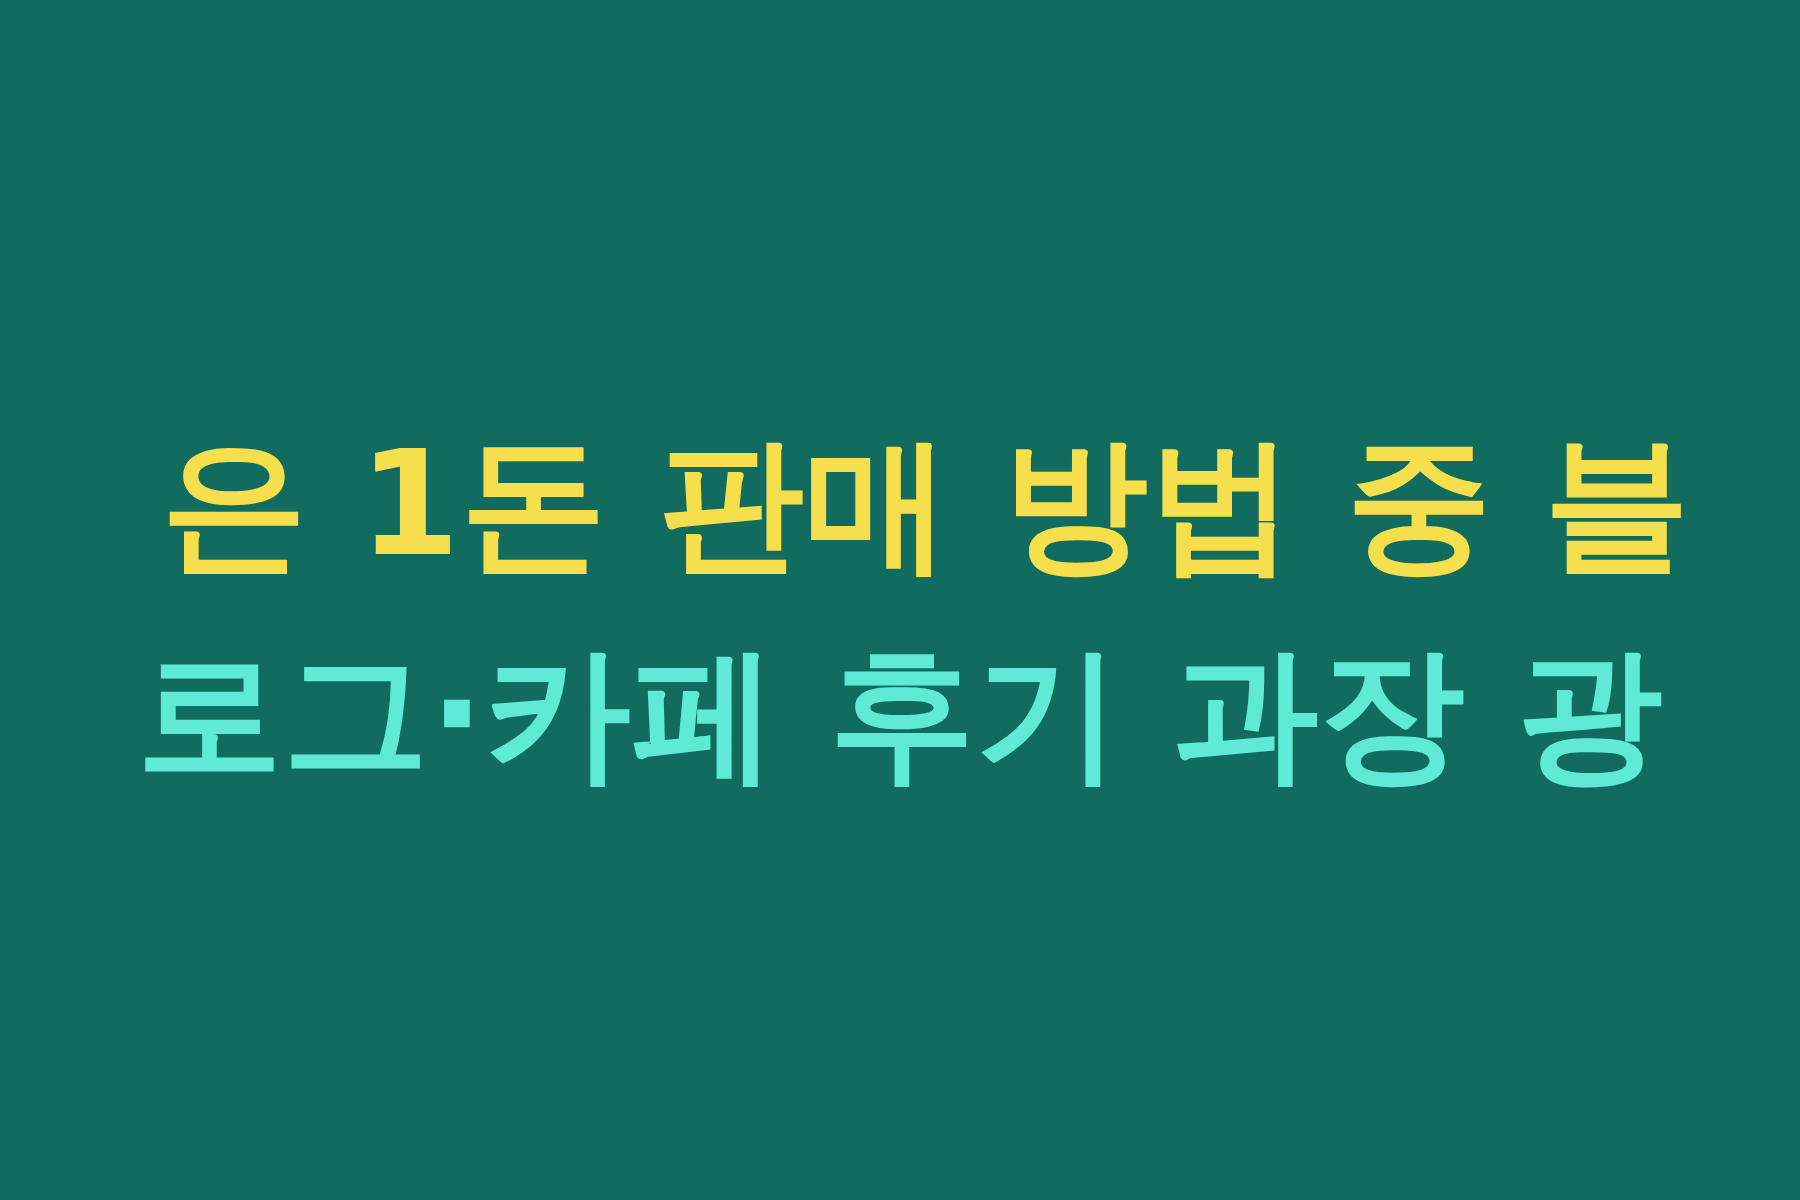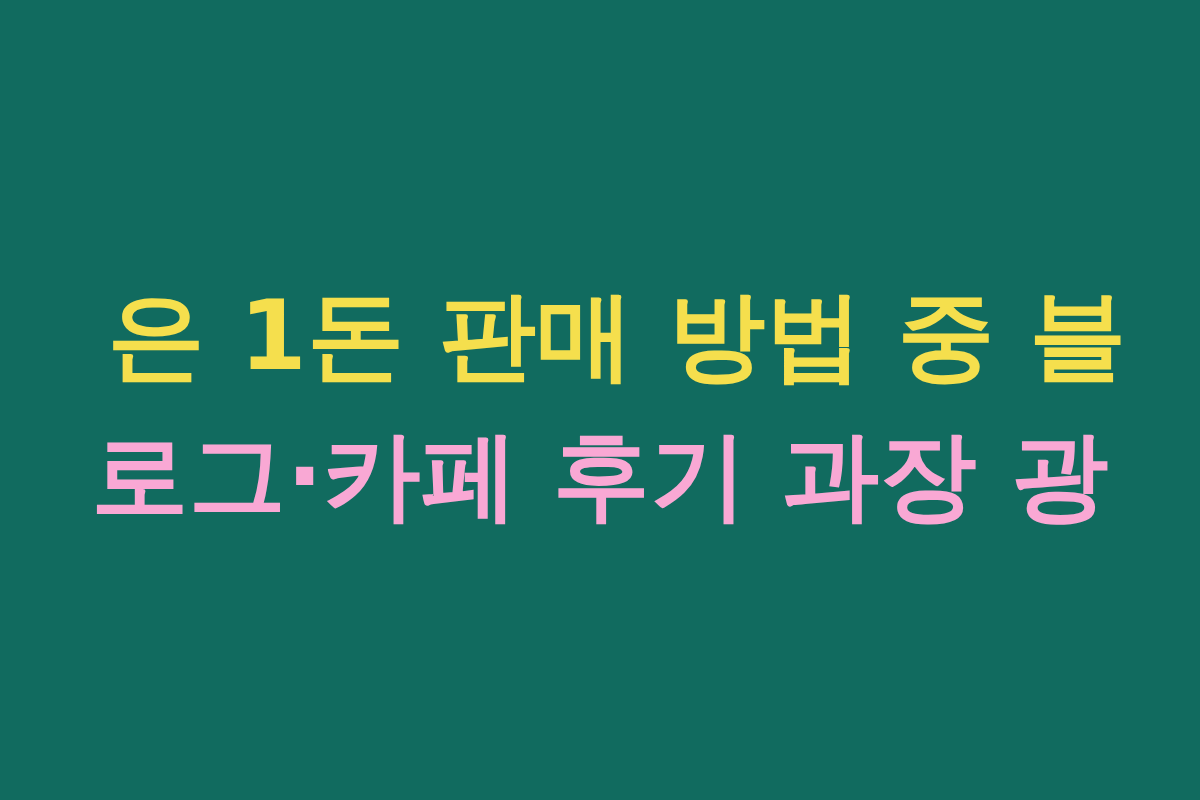--- a/index.html
+++ b/index.html
@@ -49,15 +49,15 @@
     text-align: center;
     -webkit-font-smoothing: antialiased;
   }
 </style>
 </head>
 <body>
 
 <div id="banner" style="background: rgb(17, 107, 95);">
   <div id="text-block">
     <span class="headline-line" style="color: rgb(245, 223, 77);"> 은 1돈 판매 방법 중 블</span>
-    <span class="headline-line" style="color: #f9a8d4;">로그·카페 후기 과장 광</span>
+    <span class="headline-line" style="color: #5eead4;">로그·카페 후기 과장 광</span>
   </div>
 </div>
 
 </body></html>

